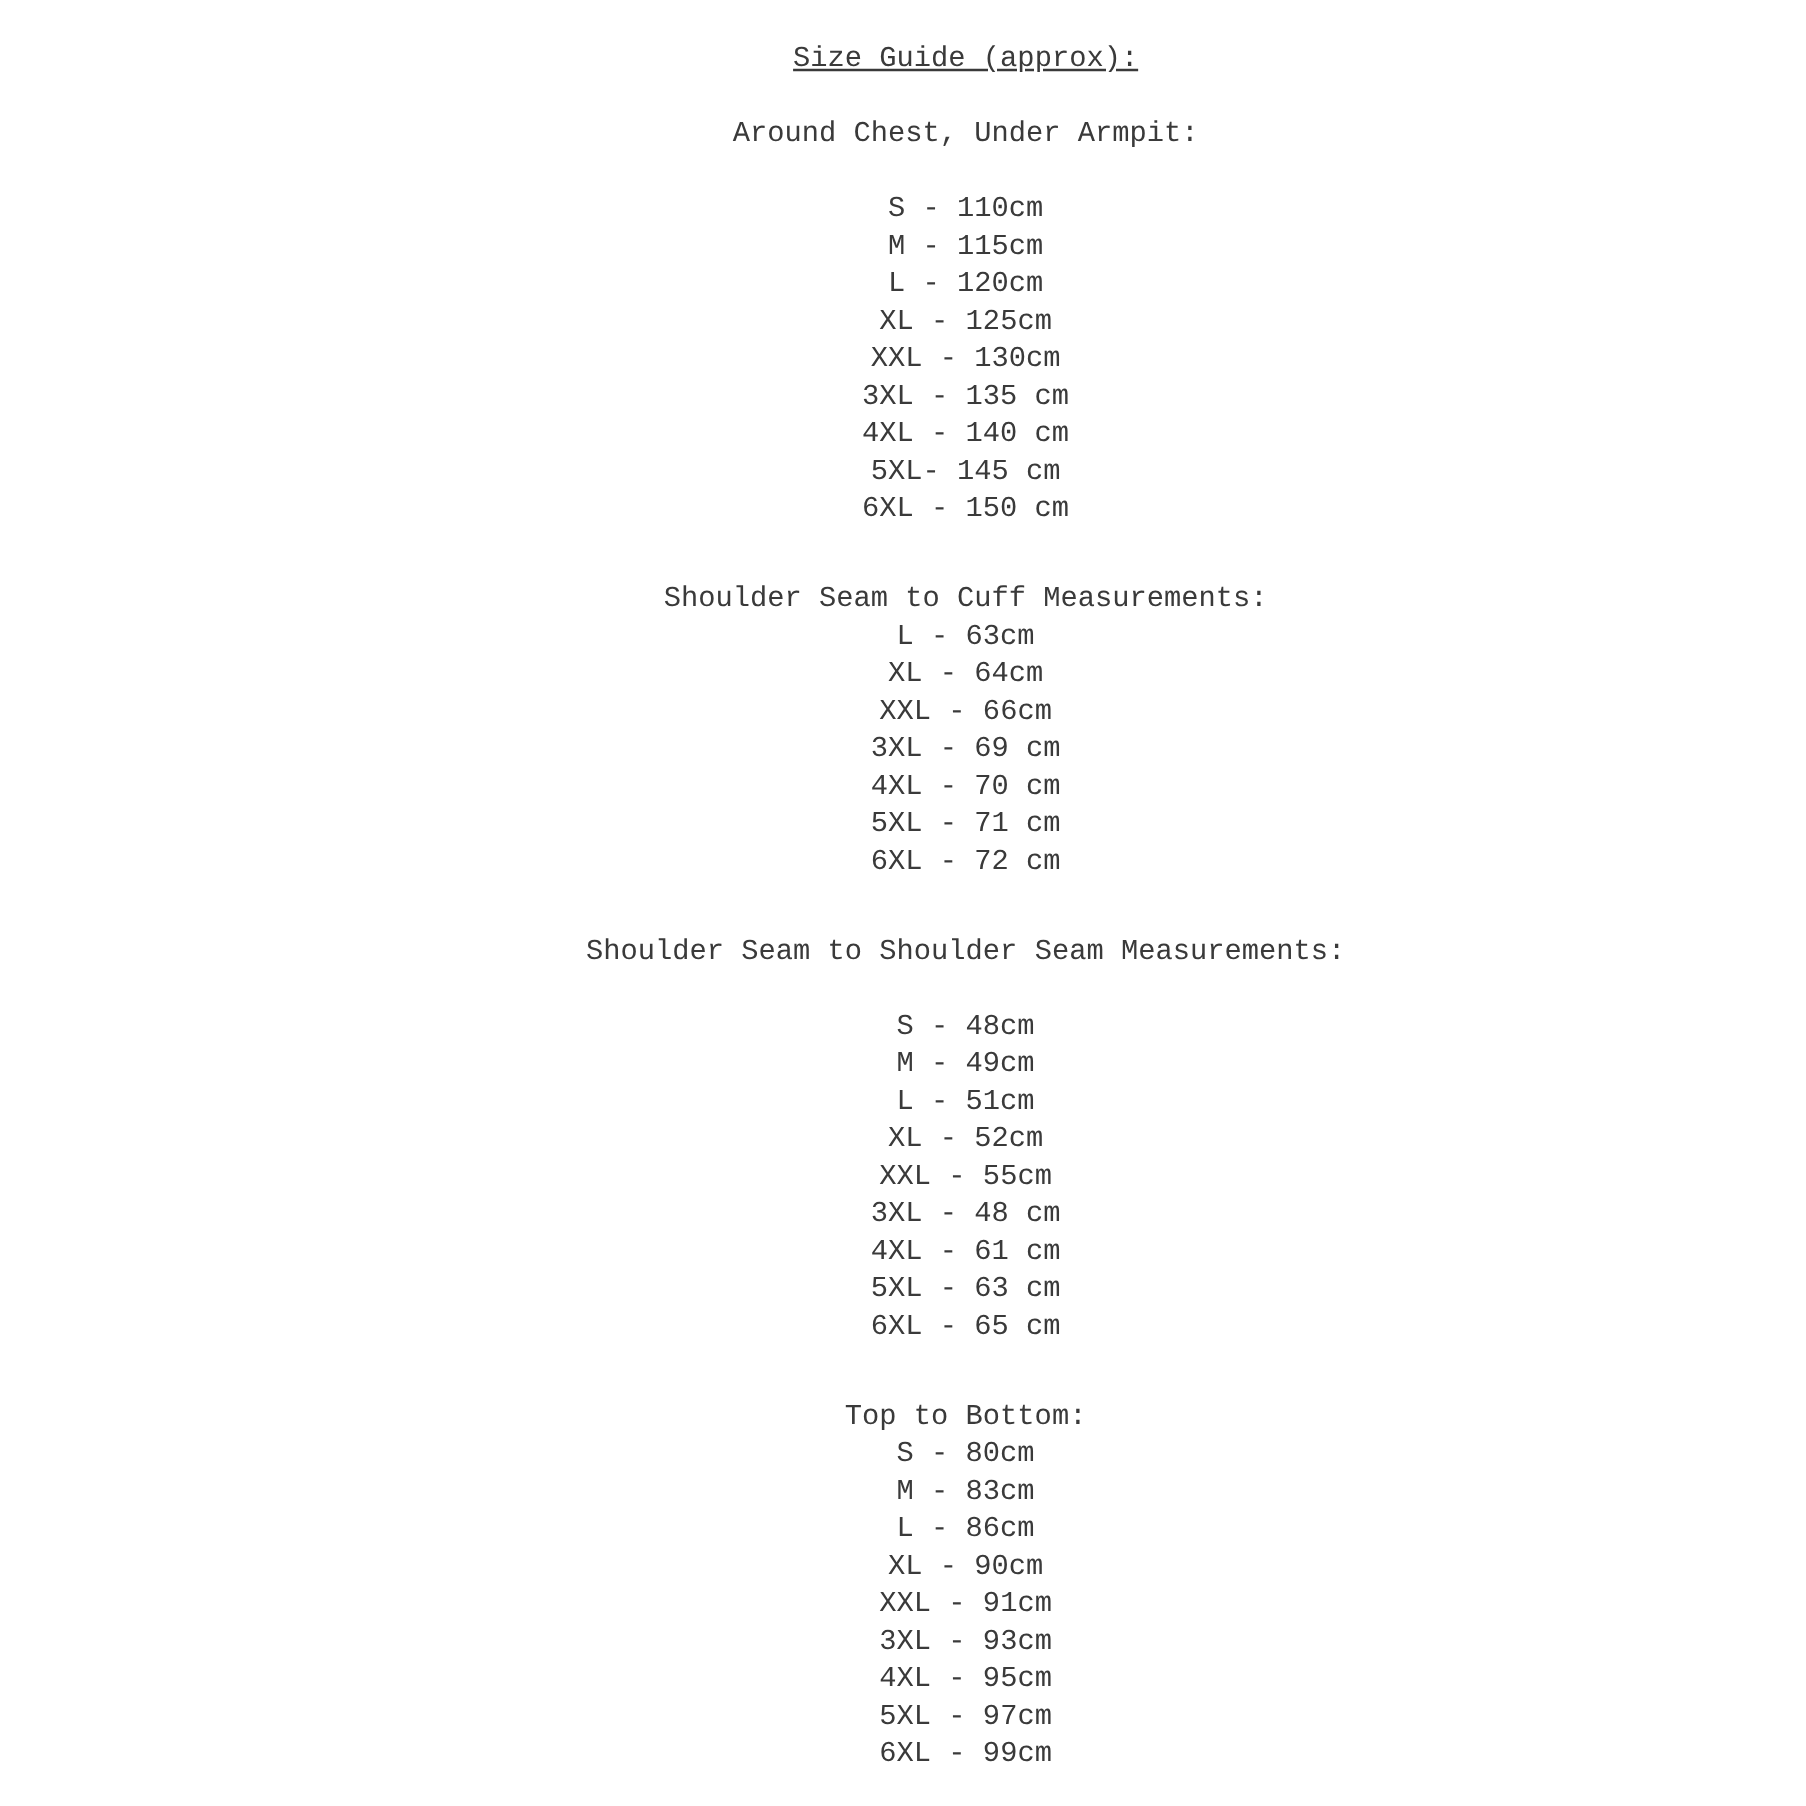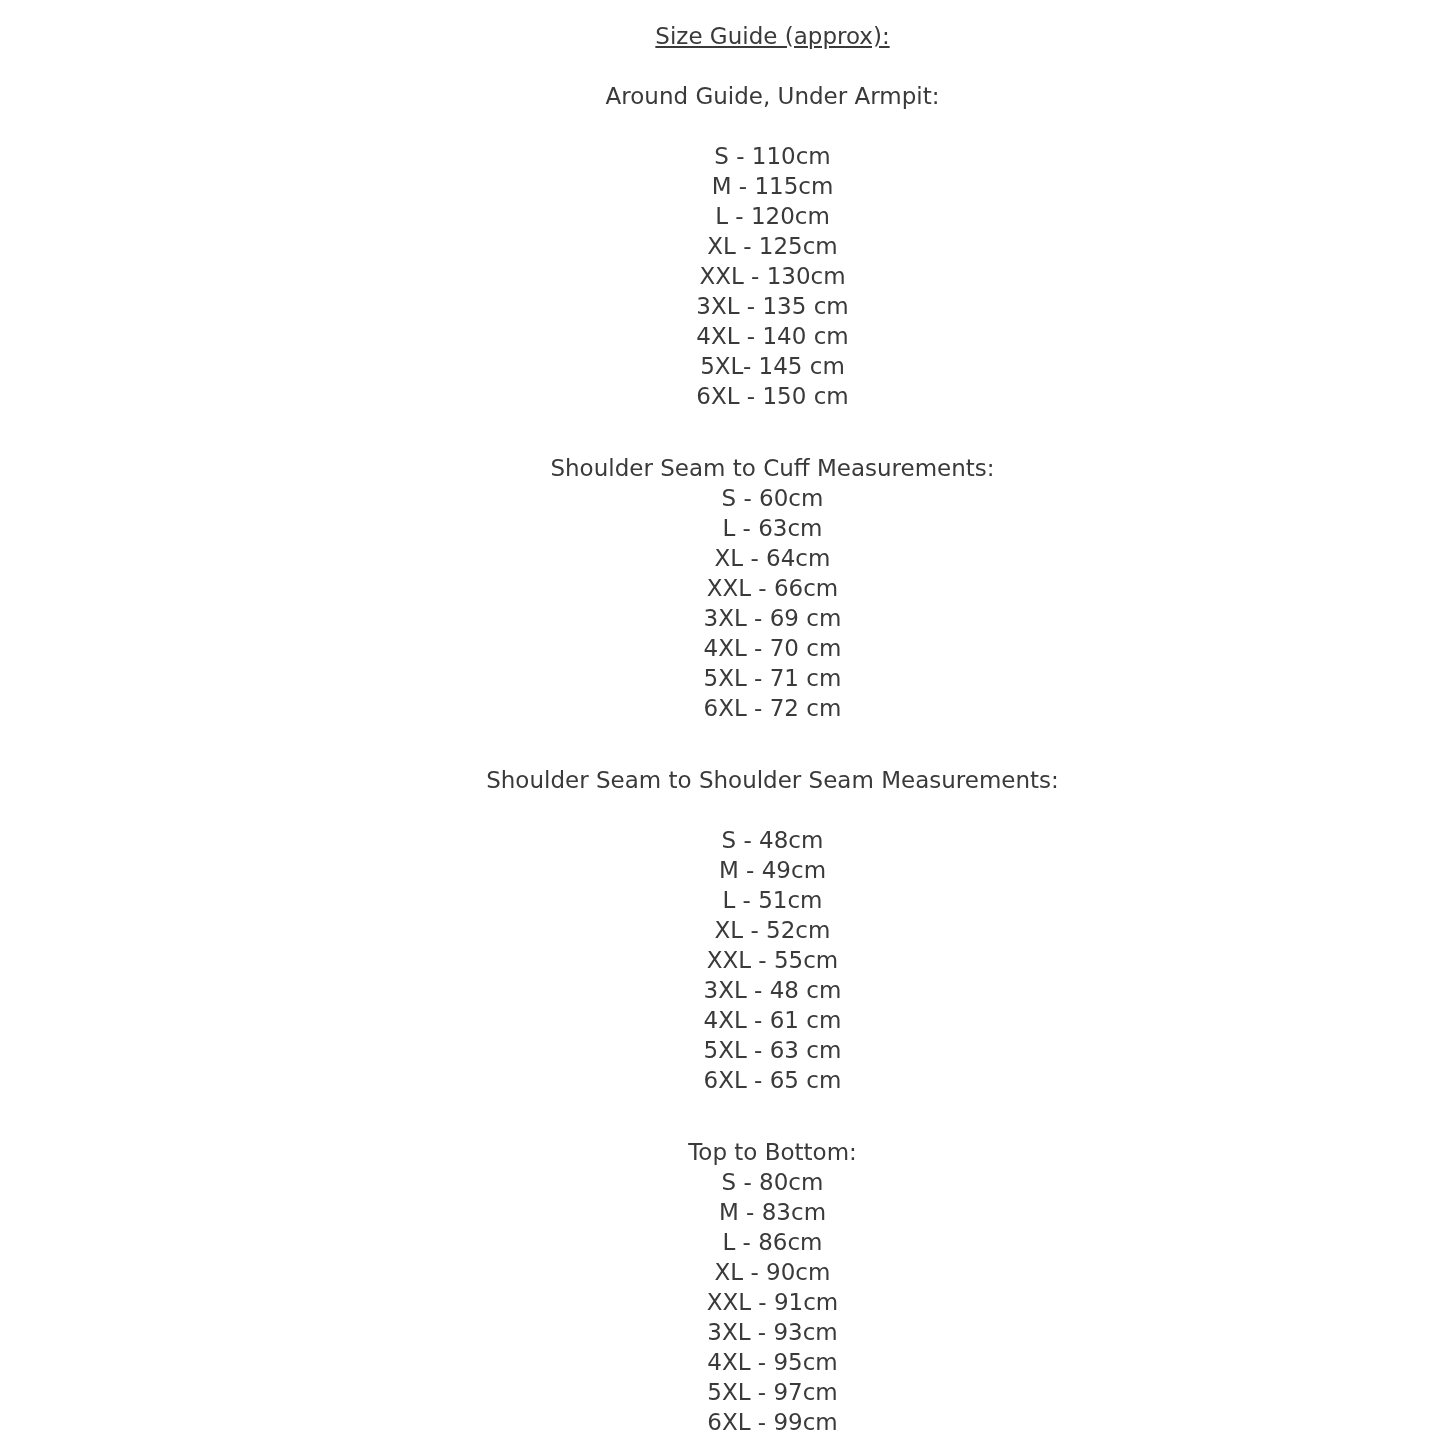--- a/index.html
+++ b/index.html
@@ -10,23 +10,24 @@
   body {
     width: 1445px;
     height: 1445px;
     font-family: "DejaVu Sans", "Liberation Sans", sans-serif;
     font-size: 23px;
     line-height: 30px;
     color: #3a3a3a;
     overflow: hidden;
   }
   .doc {
-    padding-top: 21px;
+    padding-top: 32px;
     margin-left: 100px; 
     text-align: center;
+    font-family: Liberation Mono, monospace;
   }
   .title {
     text-decoration: underline;
     margin-bottom: 30px; 
   }
   .sec + .sec {
     margin-top: 42px; 
   }
   .heading.gap-after {
     margin-bottom: 30px; 
@@ -36,38 +37,37 @@
   }
 </style>
 </head>
 <body>
 
 <div class="doc">
 
   <div class="title">Size Guide (approx):</div>
 
   <div class="sec">
-    <div class="heading gap-after">Around Guide, Under Armpit:</div>
+    <div class="heading gap-after">Around Chest, Under Armpit:</div>
     <div>
         <div class="line">S - 110cm</div>
         <div class="line">M - 115cm</div>
         <div class="line">L - 120cm</div>
         <div class="line">XL - 125cm</div>
         <div class="line">XXL - 130cm</div>
         <div class="line">3XL - 135 cm</div>
         <div class="line">4XL - 140 cm</div>
         <div class="line">5XL- 145 cm</div>
         <div class="line">6XL - 150 cm</div>
       </div>
   </div>
 
   <div class="sec">
     <div class="heading">Shoulder Seam to Cuff Measurements:</div>
     <div>
-        <div class="line">S - 60cm</div>
         <div class="line">L - 63cm</div>
         <div class="line">XL - 64cm</div>
         <div class="line">XXL - 66cm</div>
         <div class="line">3XL - 69 cm</div>
         <div class="line">4XL - 70 cm</div>
         <div class="line">5XL - 71 cm</div>
         <div class="line">6XL - 72 cm</div>
       </div>
   </div>
 

